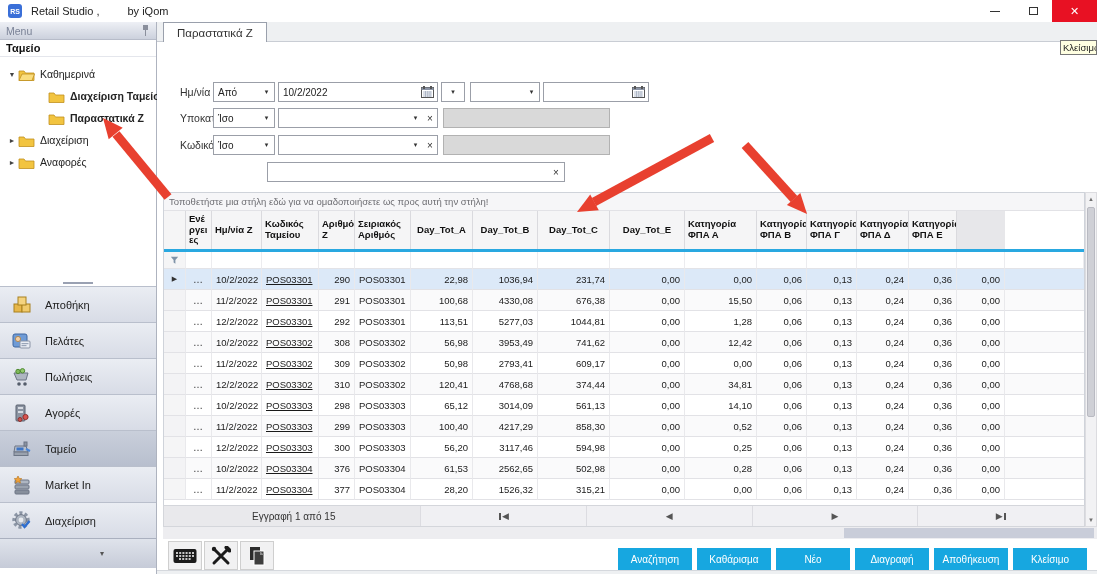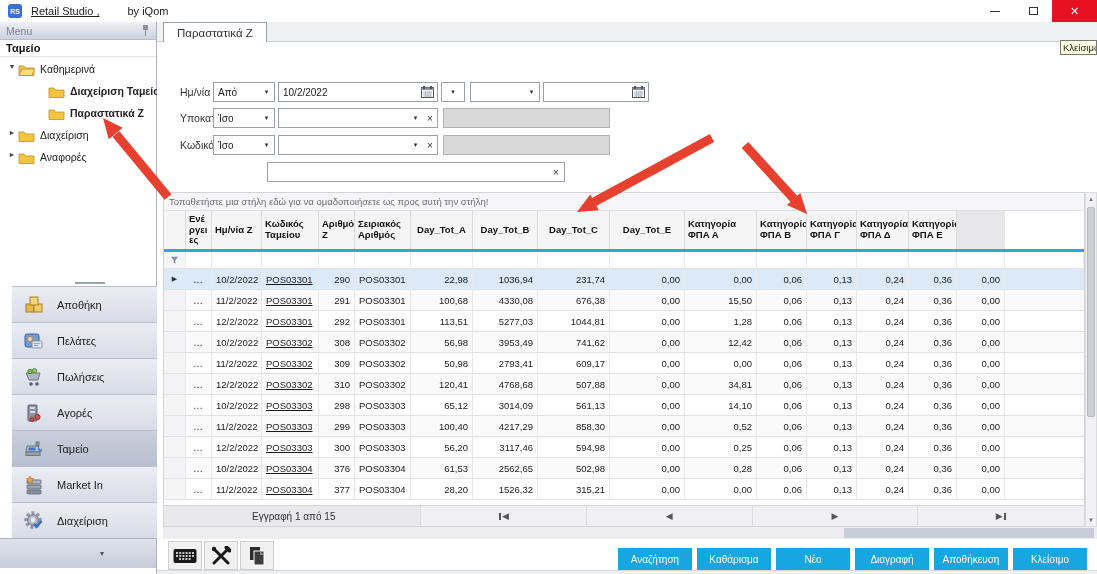--- a/index.html
+++ b/index.html
@@ -5,47 +5,47 @@
   * { margin:0; padding:0; box-sizing:border-box; }
   body { font-family:"Liberation Sans","DejaVu Sans",sans-serif; background:#888; }
   .screen { position:relative; width:1097px; height:574px; background:#fff; overflow:hidden;
             font-family:"Liberation Sans","DejaVu Sans",sans-serif; }
 
   
   .titlebar { position:absolute; left:0; top:0; width:1097px; height:22px; background:#fff;
               display:flex; align-items:center; }
   .appicon { width:14px; height:14px; margin-left:8px; background:#3a6fd8; border-radius:3px;
              color:#fff; font-size:7px; font-weight:bold; display:flex; align-items:center; justify-content:center; }
-  .apptitle { margin-left:9px; font-size:11px; color:#222;text-decoration:underline; }
+  .apptitle { margin-left:9px; font-size:11px; color:#222; }
   .appby { margin-left:28px; font-size:11px; color:#222; }
   .winbtns { position:absolute; right:0; top:0; height:22px; display:flex; }
   .winbtn { width:38px; height:22px; display:flex; align-items:center; justify-content:center; }
   .minline { width:10px; height:1px; background:#333; }
   .maxbox { width:9px; height:8px; border:1px solid #333; position:relative; background:#fff; }
   .maxbox::before { content:""; position:absolute; left:2px; top:-3px; width:9px; height:8px; border:1px solid #333; z-index:-1; }
   .closebtn { width:45px; background:#e81123; color:#fff; font-size:11px; }
 
   
   .sidebar { position:absolute; left:0; top:22px; width:157px; height:552px; background:#fff;
              border-right:1px solid #aeb3bf; }
   .menu-hdr { height:18px; background:linear-gradient(#eef0f5,#ccd1dd); border-bottom:1px solid #b7bcc9;
               display:flex; align-items:center; font-size:10.5px; color:#7a8296; padding:0 6px; }
   .menu-hdr .sp { flex:1; }
   .pin { width:9px; height:11px; position:relative; display:inline-block; }
   .pin::before { content:""; position:absolute; left:2px; top:0; width:5px; height:5px; background:#8a8f9c; }
   .pin::after { content:""; position:absolute; left:4px; top:5px; width:1px; height:6px; background:#8a8f9c; }
   .section-title { height:17px; padding:2px 6px 0; font-size:11px; font-weight:bold; color:#111;
                    border-bottom:1px solid #e4e6ec; }
   .tree { padding-top:6px; }
-  .tree-row { height:22px; display:flex; align-items:flex-start; font-size:10.5px; color:#222; cursor:default; }
+  .tree-row { height:22px; display:flex; align-items:center; font-size:10.5px; color:#222; cursor:default; }
   .tree-row .tri { width:12px; margin-left:6px; font-size:7px; color:#444; text-align:center; }
   .tree-row.child { padding-left:48px;font-weight:bold; }
   .tree-row .tlabel { margin-left:5px; white-space:nowrap; }
   .folder { width:17px; height:13px; display:inline-block; }
-  .navlist { position:absolute; left:12px; top:264px; width:156px; }
+  .navlist { position:absolute; left:0; top:264px; width:156px; }
   .navlist::before { content:""; position:absolute; left:63px; top:-4px; width:30px; height:2px;
                      background:#9aa1b2; }
   .nav-item { height:36px; display:flex; align-items:center; padding-left:9px;
               background:linear-gradient(#eaedf3,#d8dce6); border-top:1px solid #b9bfcc; font-size:11px; color:#222; }
   .nav-item.selected { background:linear-gradient(#c9cfdb,#b8bfce); }
   .nav-item .nlabel { margin-left:10px; }
   .nav-icon { width:26px; height:26px; display:flex; align-items:center; justify-content:center; }
   .overflow-bar { position:absolute; left:0; top:516px; width:156px; height:30px;
                   background:linear-gradient(#dfe3eb,#c6cbd8); border-top:1px solid #aab0bf;
                   display:flex; align-items:center; }
@@ -540,21 +540,21 @@
           <div class="c ind"></div>
           <div class="c act">…</div>
           <div class="c">12/2/2022</div>
           <div class="c">
               <span class="link">POS03302</span>
             </div>
           <div class="c num">310</div>
           <div class="c">POS03302</div>
           <div class="c num">120,41</div>
           <div class="c num">4768,68</div>
-          <div class="c num">507,88</div>
+          <div class="c num">374,44</div>
           <div class="c num">0,00</div>
           <div class="c num">34,81</div>
           <div class="c num">0,06</div>
           <div class="c num">0,13</div>
           <div class="c num">0,24</div>
           <div class="c num">0,36</div>
           <div class="c num">0,00</div>
           <div class="c" style="border-right:none;"></div>
         </div>
           <div class="grow trow">

